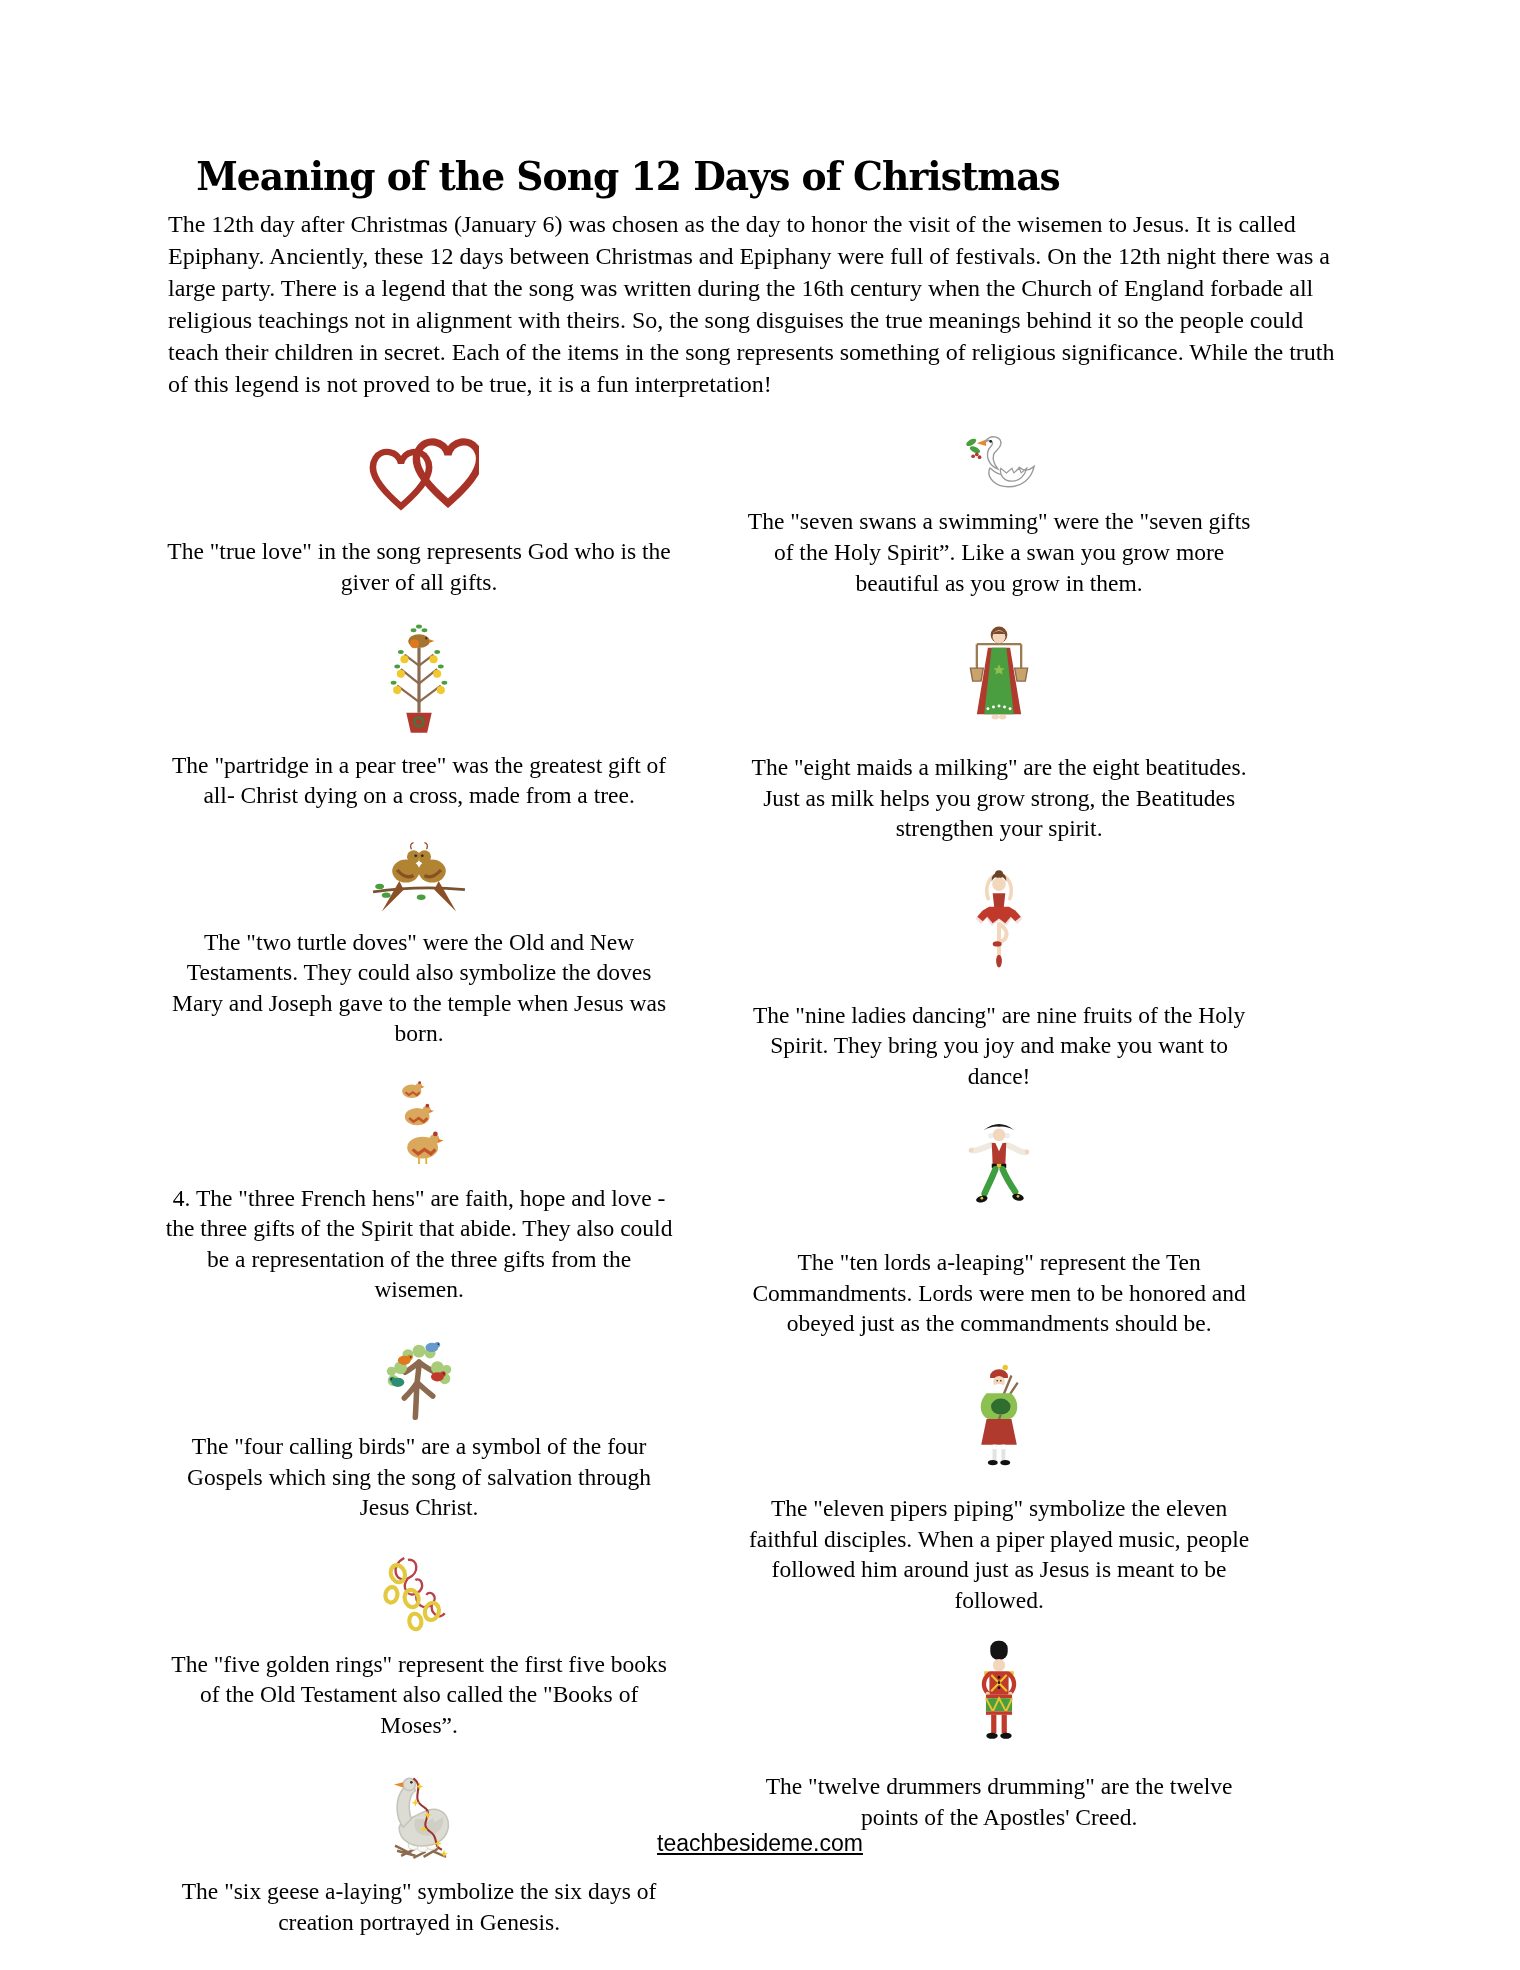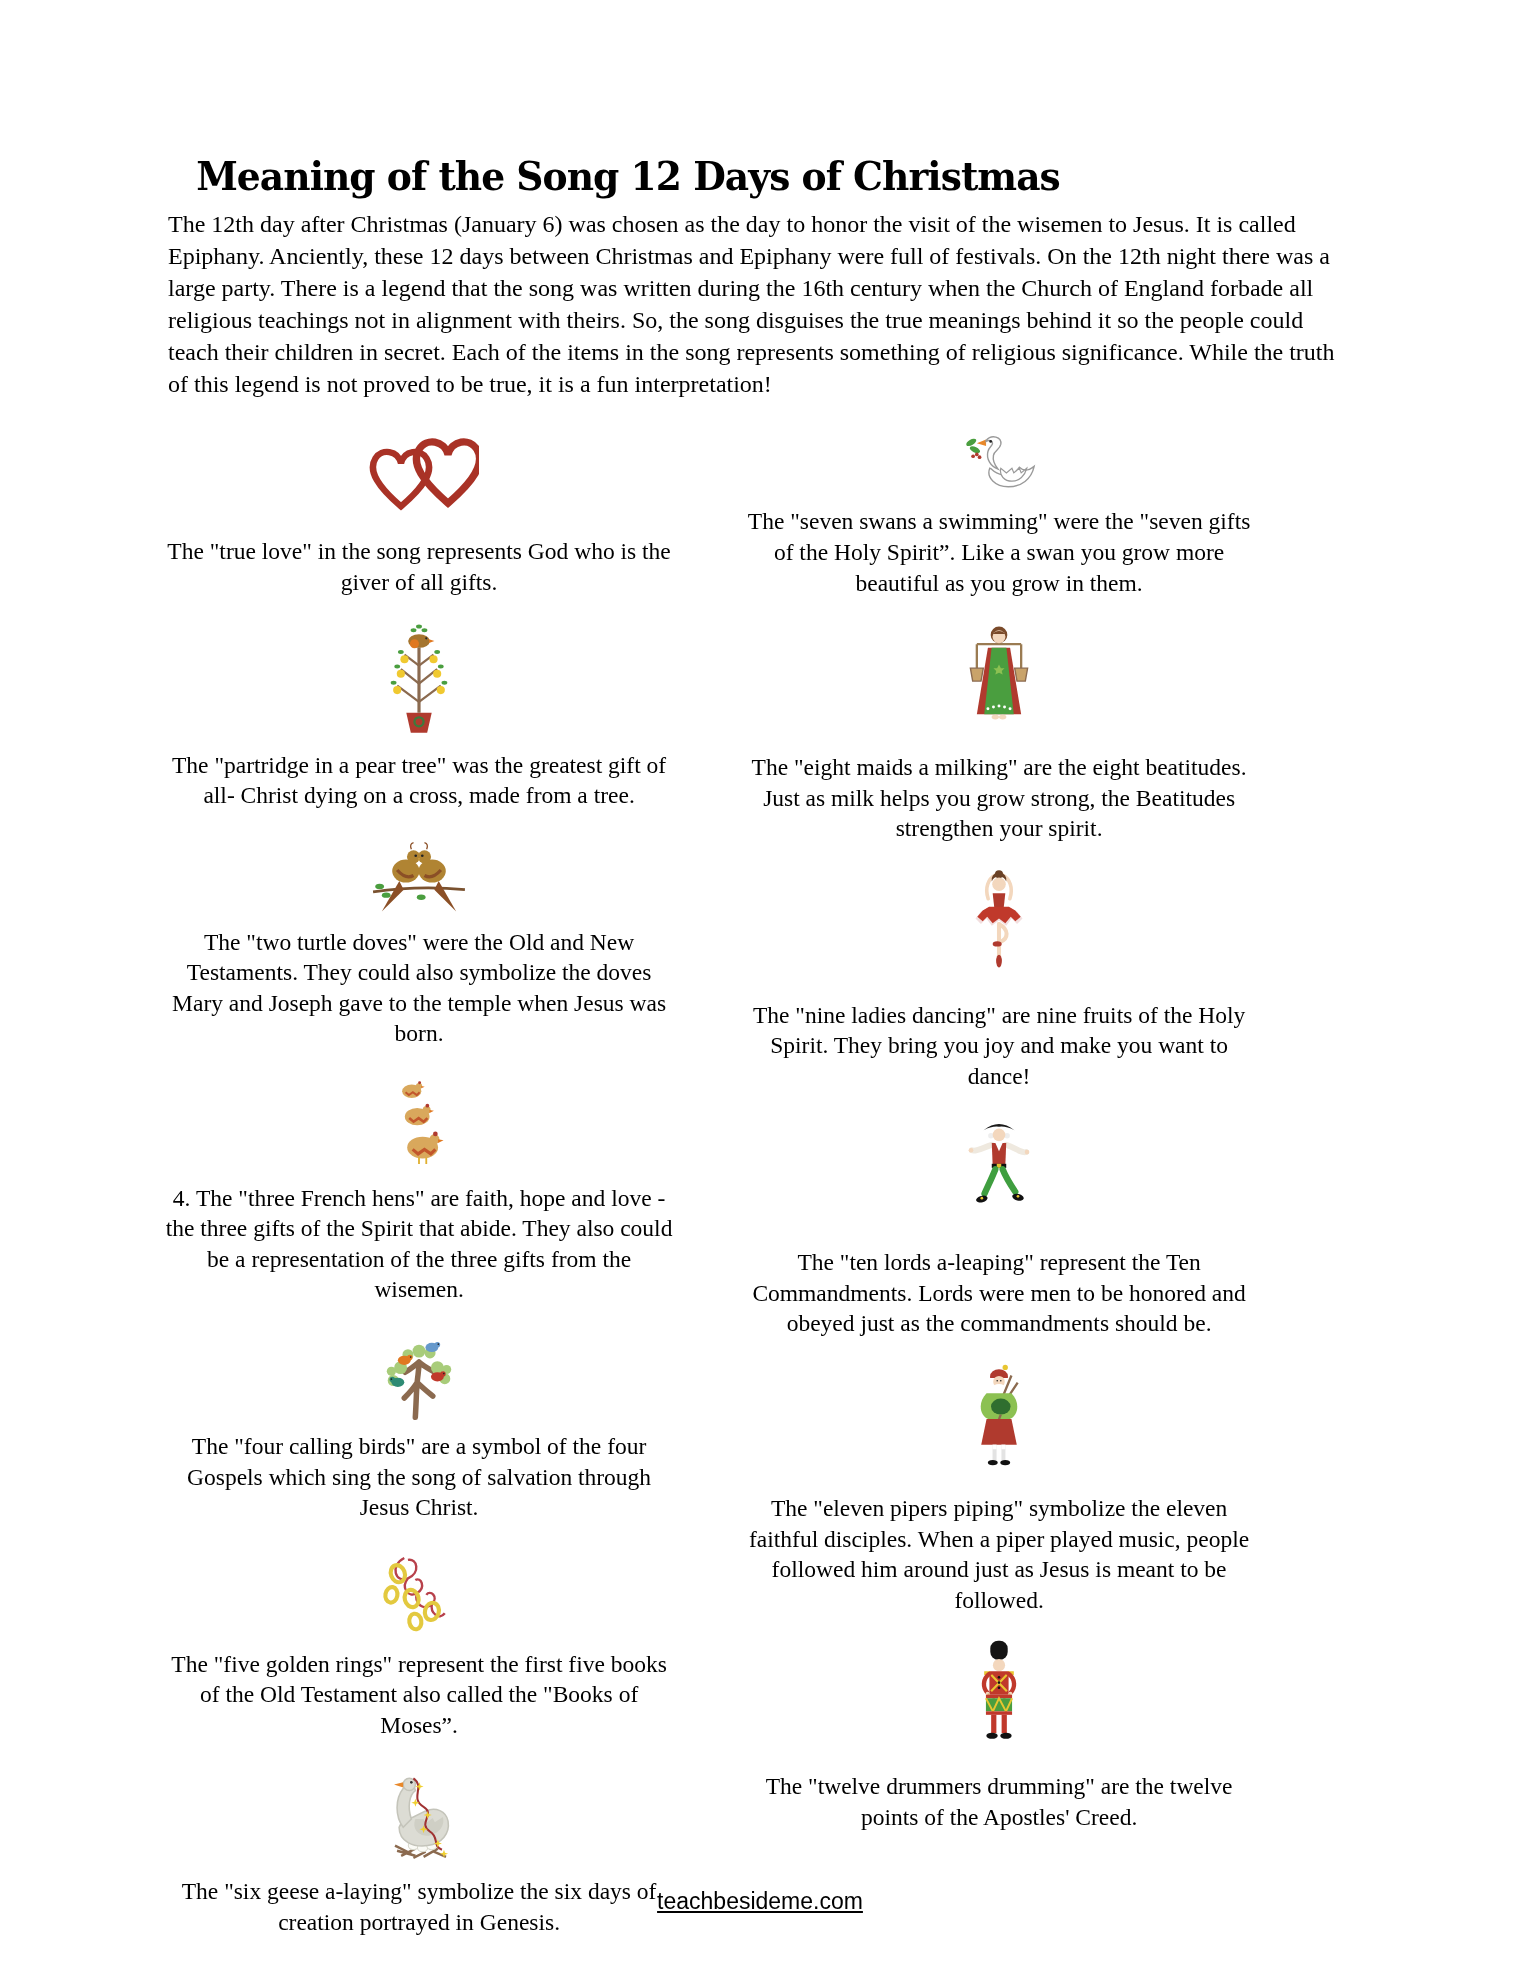--- a/index.html
+++ b/index.html
@@ -19,21 +19,21 @@
     font-size:24px;line-height:1.33;text-align:left;
   }
   .cols{display:flex;margin-top:22px;}
   .col{display:flex;flex-direction:column;}
   .col-left{width:556px;margin-left:164px;}
   .col-right{width:560px;margin-left:68px;}
   .item{display:flex;flex-direction:column;align-items:center;margin-bottom:24px;}
   .icon{display:flex;justify-content:center;align-items:flex-end;margin-bottom:10px;}
   .item-text{margin:0;font-size:23.5px;line-height:1.3;text-align:center;}
   .footer{
-    position:absolute;left:0;top:1888px;width:1520px;text-align:center;
+    position:absolute;left:0;top:1830px;width:1520px;text-align:center;
     font-family:"Liberation Sans", sans-serif;font-size:23px;
   }
   .footer a{color:#000;text-decoration:underline;}
   svg{display:block;}
 </style>
 </head>
 <body>
 
 <div class="page">
 

